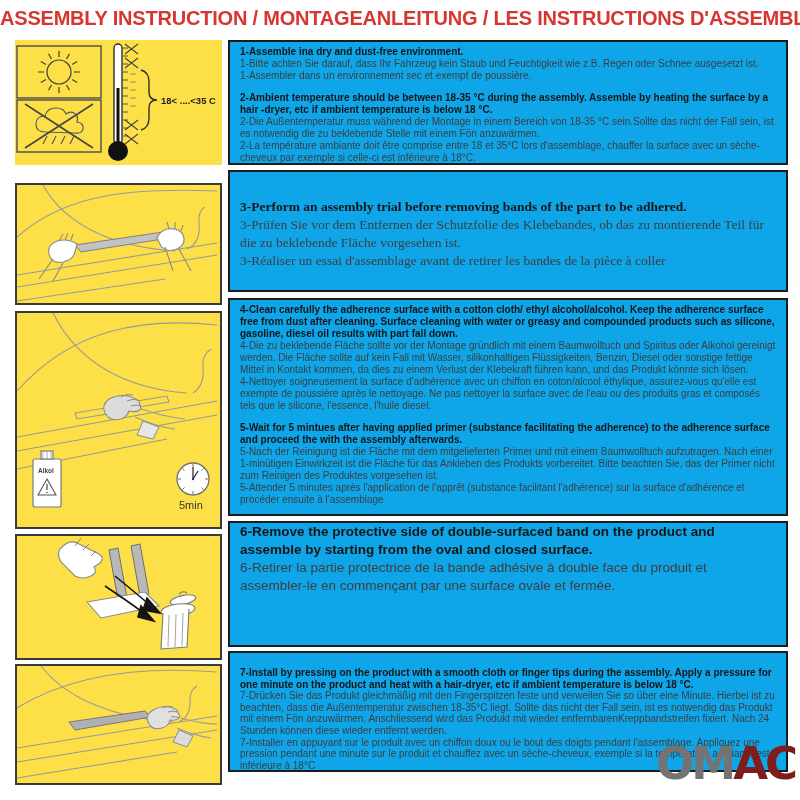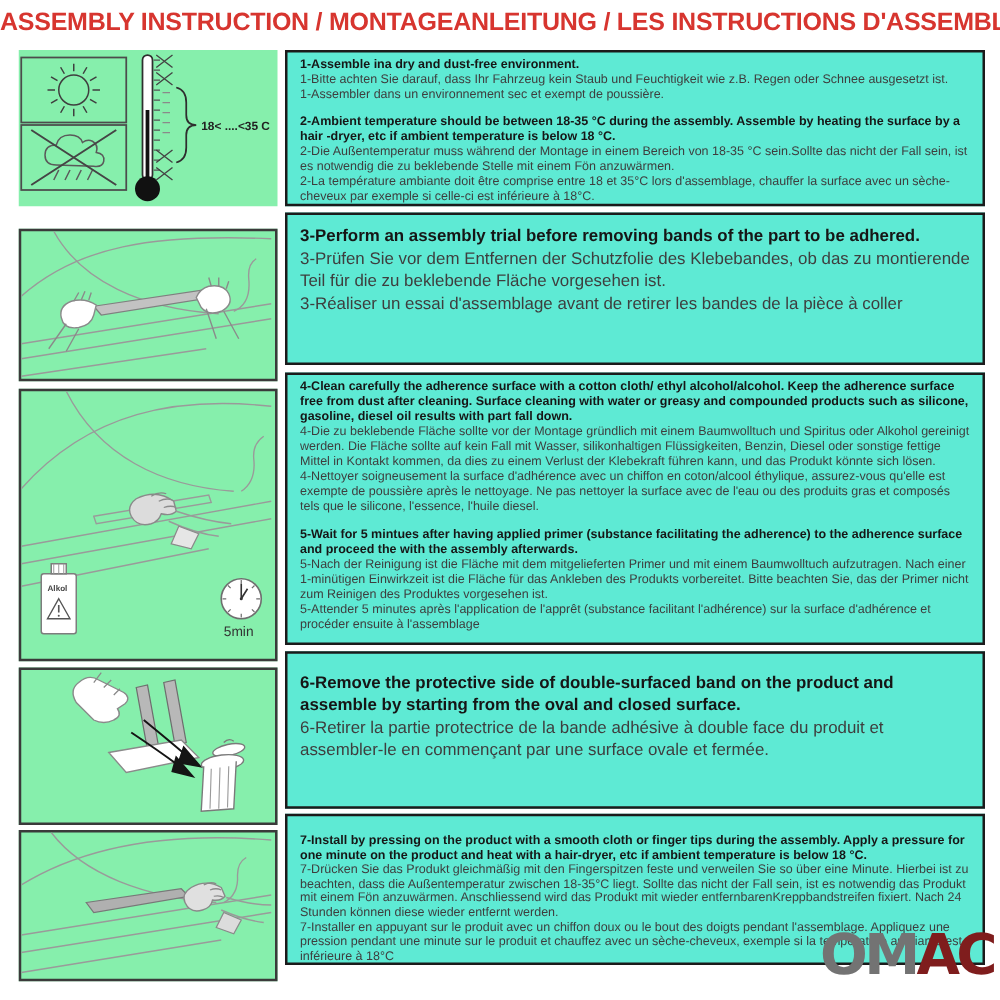--- a/index.html
+++ b/index.html
@@ -6,36 +6,36 @@
   html,body { margin:0; padding:0; }
   body {
     width:800px; height:800px; position:relative; background:#fff;
     font-family:"Liberation Sans", sans-serif;
   }
   .title{
     position:absolute; top:7px; left:0; width:100%; text-align:center;
     font-size:20px; font-weight:700; color:#d7352f; letter-spacing:-0.2px; white-space:nowrap;
   }
   .row{ position:absolute; left:15px; width:773px; }
-  .icon-cell{ position:absolute; left:0; top:0; width:207px; height:100%; background:#86efac; }
+  .icon-cell{ position:absolute; left:0; top:0; width:207px; height:100%; background:#fde047; }
   .bordered{ border:2px solid #3a3a3a;margin-top:13px; }
   .text-cell{
     position:absolute; left:213px; top:0; width:560px; height:100%;
-    border:2px solid #1b1b1b; padding:4px 10px; overflow:hidden; background:#5eead4;
+    border:2px solid #1b1b1b; padding:4px 10px; overflow:hidden; background:#0ea5e9;
   }
   p{ margin:0; }
   .step{ margin-bottom:10px; }
   .step:last-child{ margin-bottom:0; }
   .sm p{ font-size:10px; line-height:1.2; color:#3e3e3e; }
   .lg p{ font-size:13.5px; line-height:1.34; color:#3e3e3e; }
   p.b{ font-weight:700; color:#161616; }
   .tight .step{ margin-bottom:6px; }
   .tight p{ line-height:1.16; }
-  .pt26{ padding-top:8px; }
-  .pt8{ padding-top:14px; }
+  .pt26{ padding-top:26px;font-family:Liberation Serif, serif; }
+  .pt8{ padding-top:0; }
   .pt2{ padding-top:14px; }
   .logo{
     position:absolute; top:741px; right:5px; font-size:45px; font-weight:700;
     letter-spacing:-3px; font-family:"DejaVu Sans", sans-serif; line-height:1;
   }
   .logo .blk{ color:#737373; }
   .logo .red{ color:#7f1d1d; }
   svg{ display:block; }
   svg text{ font-family:"Liberation Sans", sans-serif; }
 </style>

